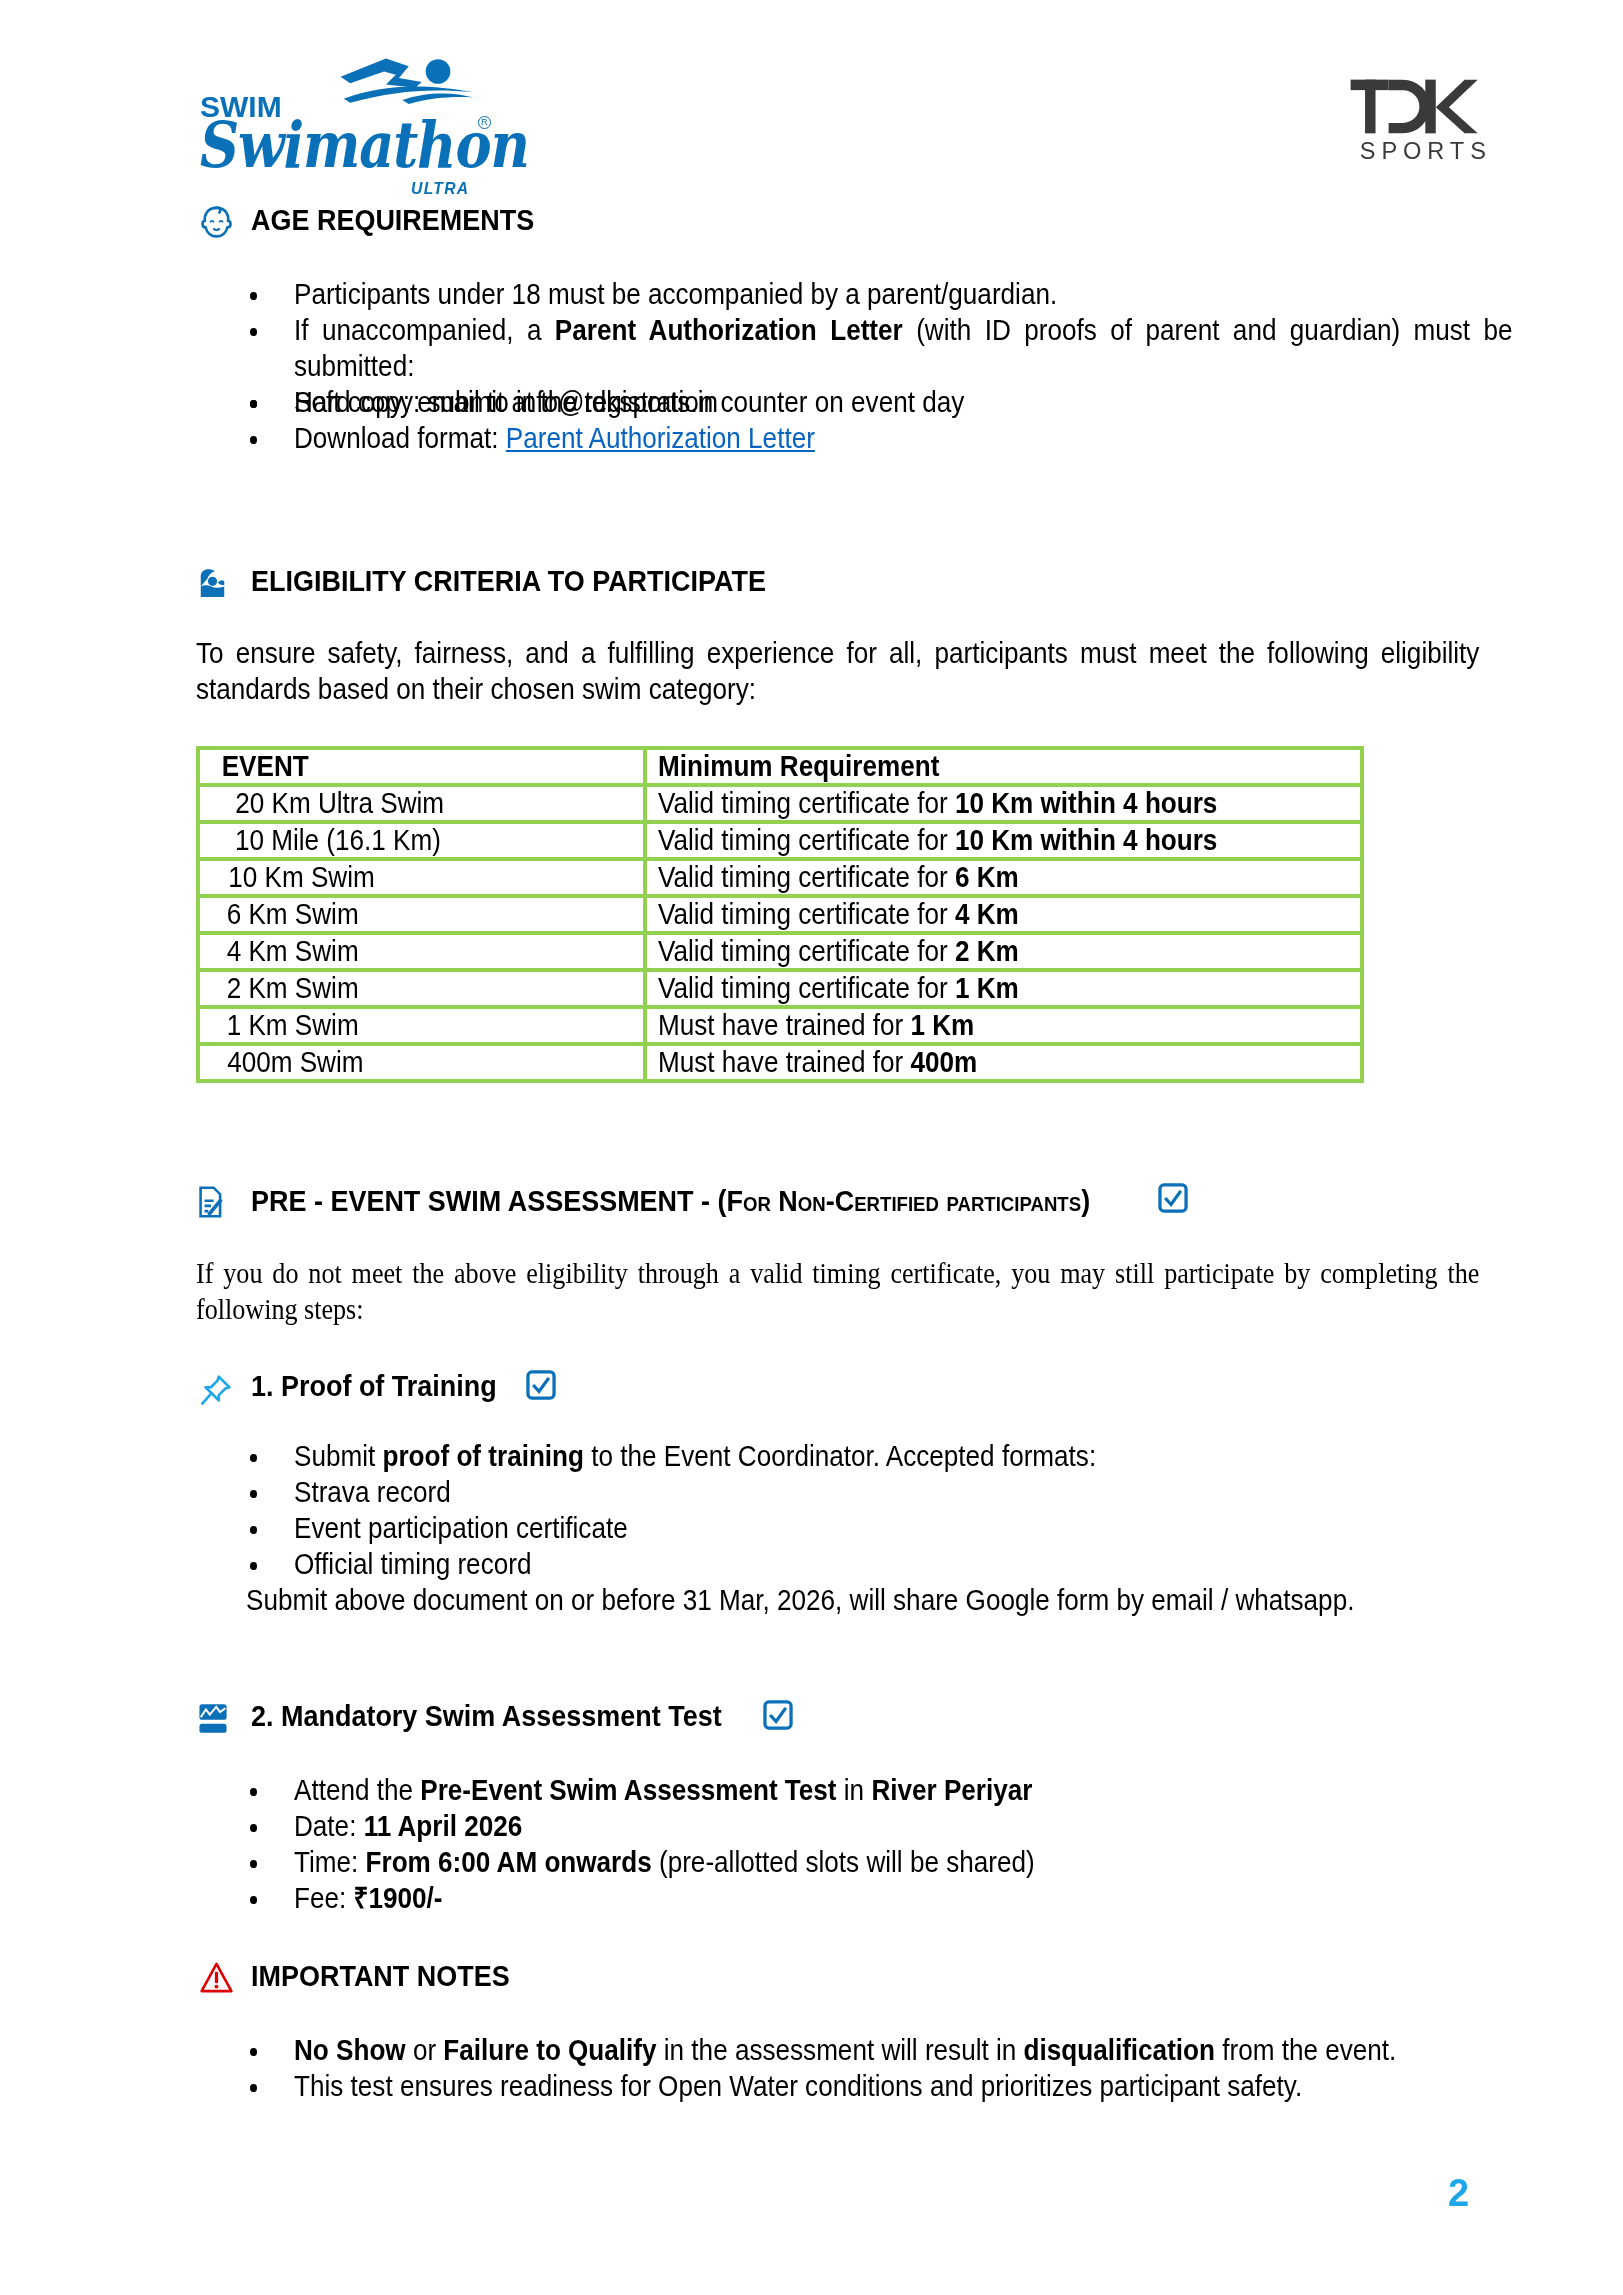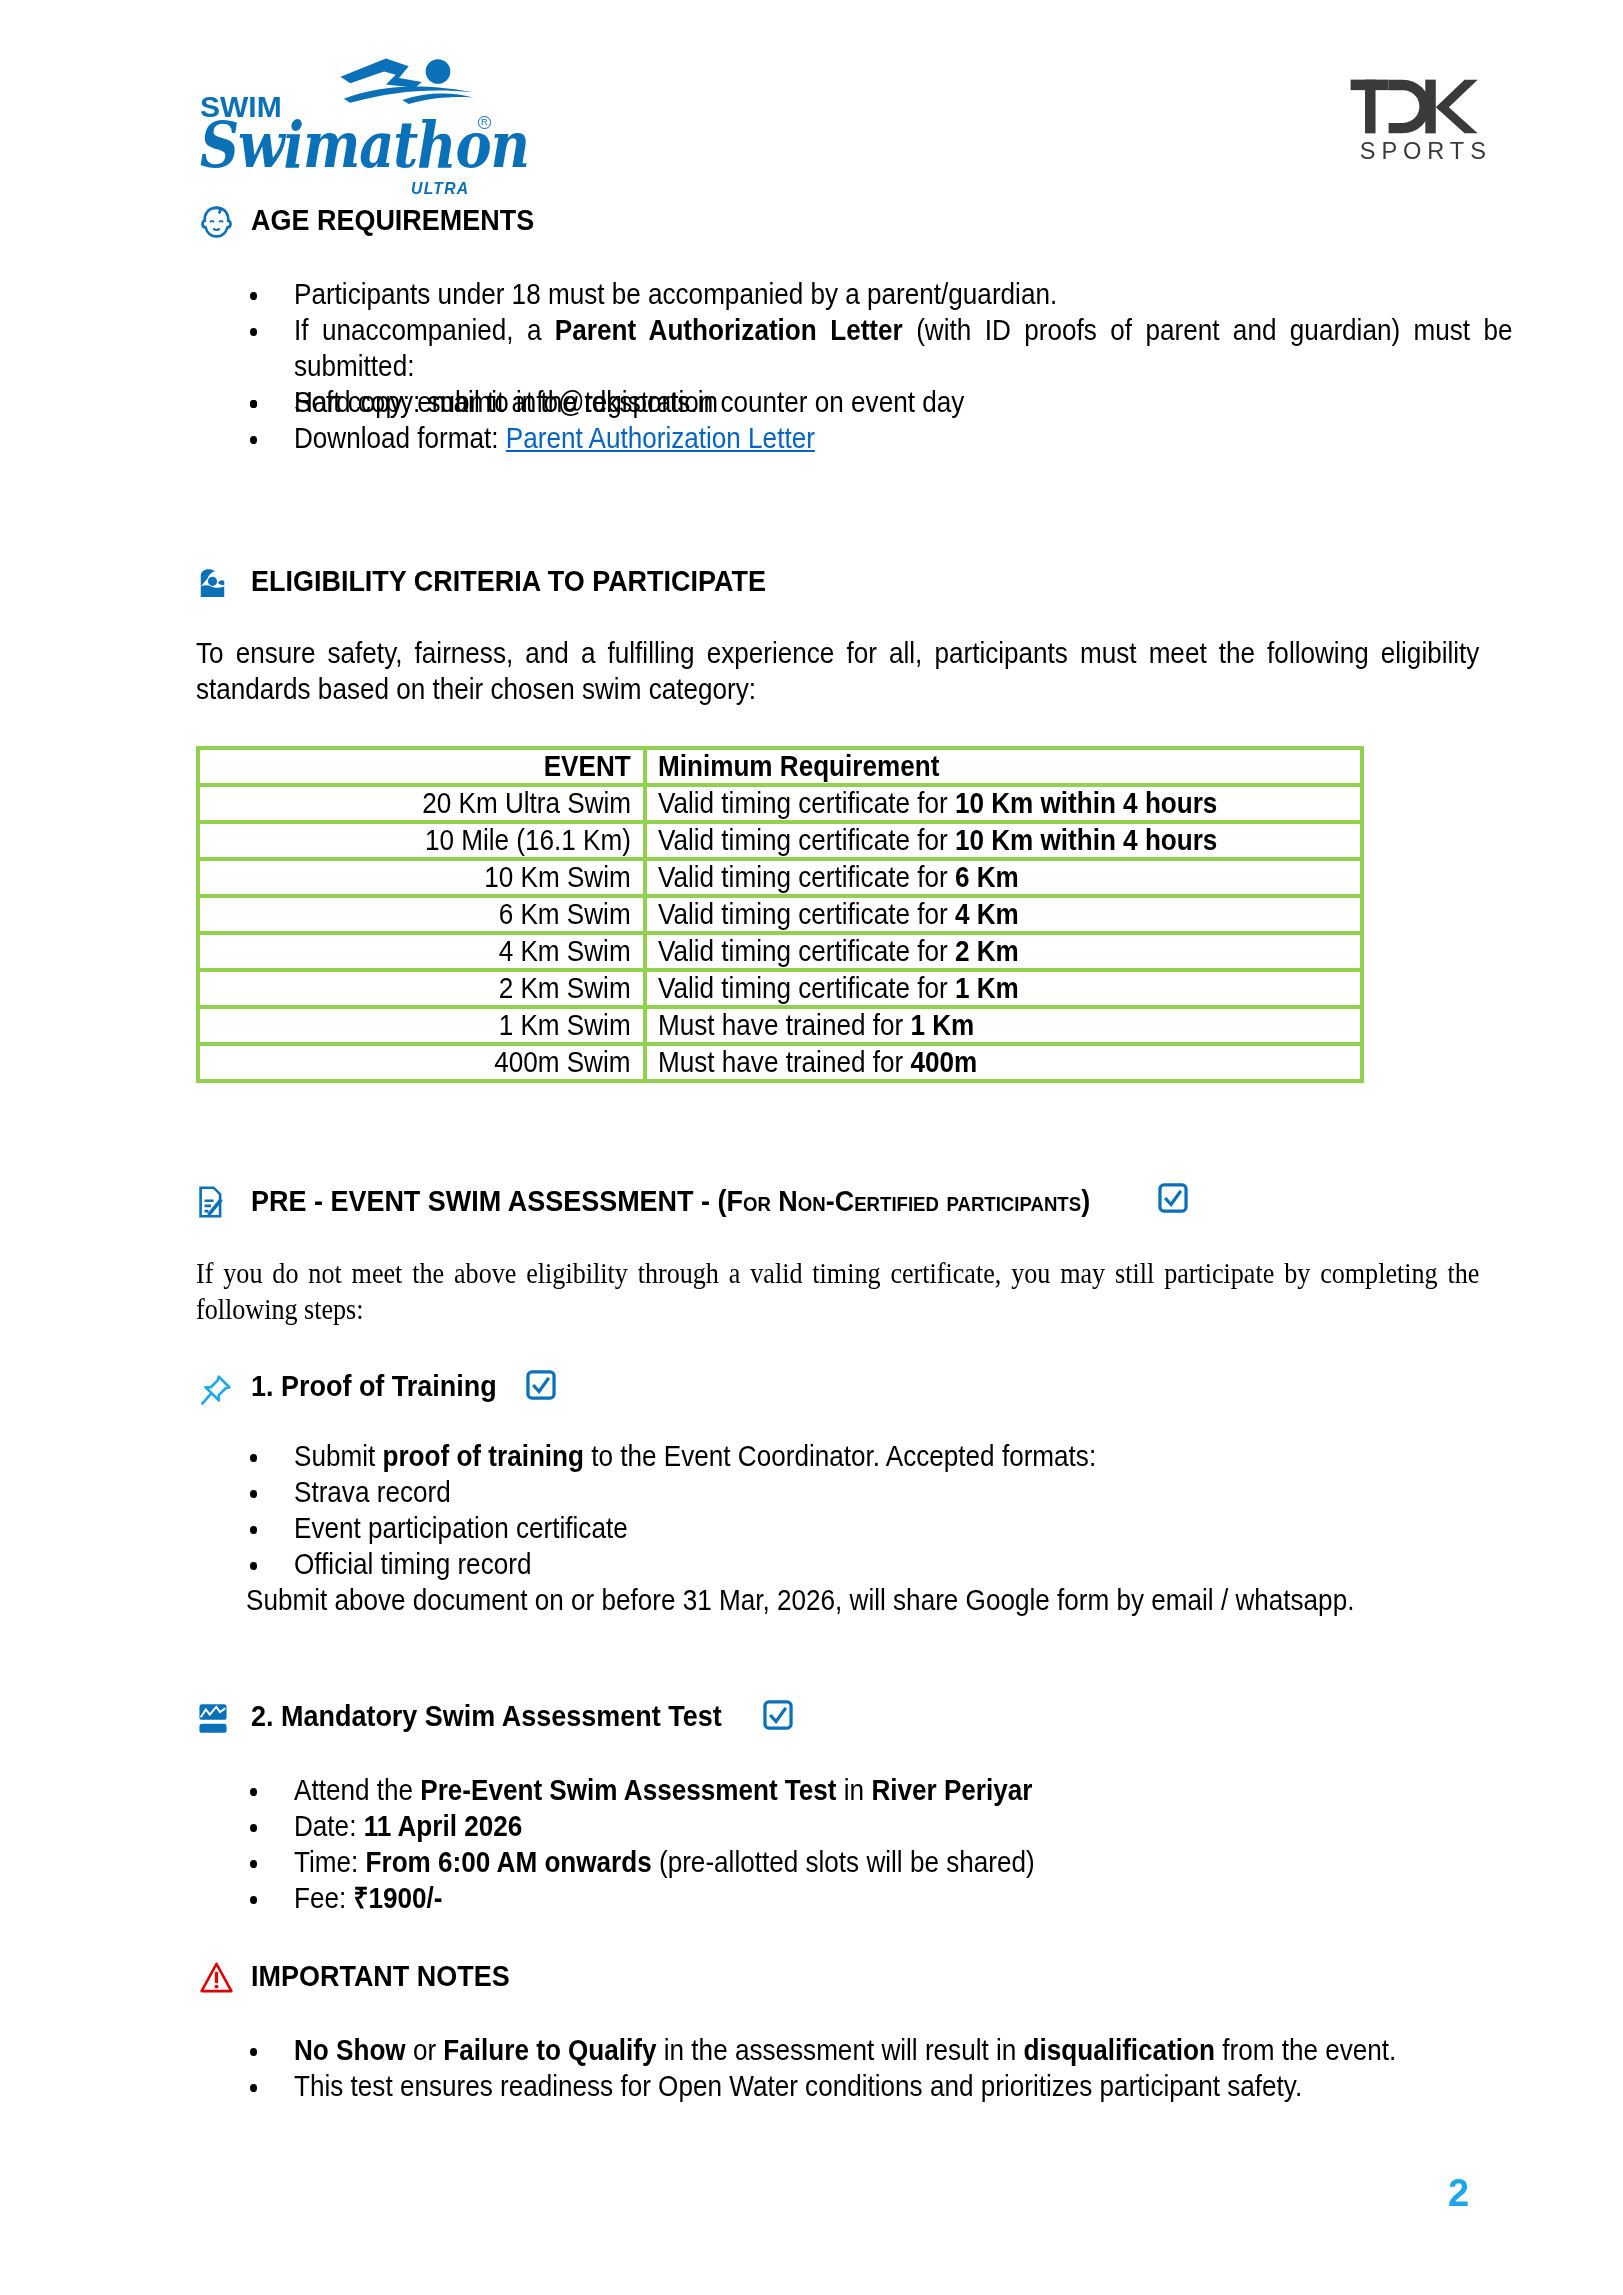--- a/index.html
+++ b/index.html
@@ -25,21 +25,21 @@
   .bullets { position: absolute; left: 247px; width: 1230px; margin: 0; padding: 0; list-style: none; }
   .bullets li { position: relative; padding-left: 47px; font-size: 29px; line-height: 36px; }
   .bullets li::before { content: ""; position: absolute; left: 2.6px; top: 15.7px; width: 7.2px; height: 8.5px; border-radius: 50%; background: #000; }
   .para { position: absolute; left: 196px; width: 1282px; font-size: 29px; line-height: 36px; text-align: justify; }
   b { font-weight: bold; }
   a.link { color: #0563c1; text-decoration: underline; }
 
   
   .tbl { position: absolute; left: 196px; top: 746px; border-collapse: collapse; width: 1168px; }
   .tbl td { border: 4.6px solid #92d050; font-size: 29px; height: 33px; padding: 0 7.9px 0 11.8px; white-space: nowrap; }
-  .tbl td.ev { text-align: right; width: 419px; padding-right: 11.8px; }
+  .tbl td.ev { text-align: left; width: 419px; padding-right: 11.8px; }
   .tbl td.req { text-align: left; }
 
   .checkbox { position: absolute; width: 30px; height: 30px; }
   .pagenum { position: absolute; left: 1448px; top: 2172px; font-size: 38px; font-weight: bold; color: #1ea7e8; }
 </style>
 </head>
 <body>
 
 <div class="page">
 

